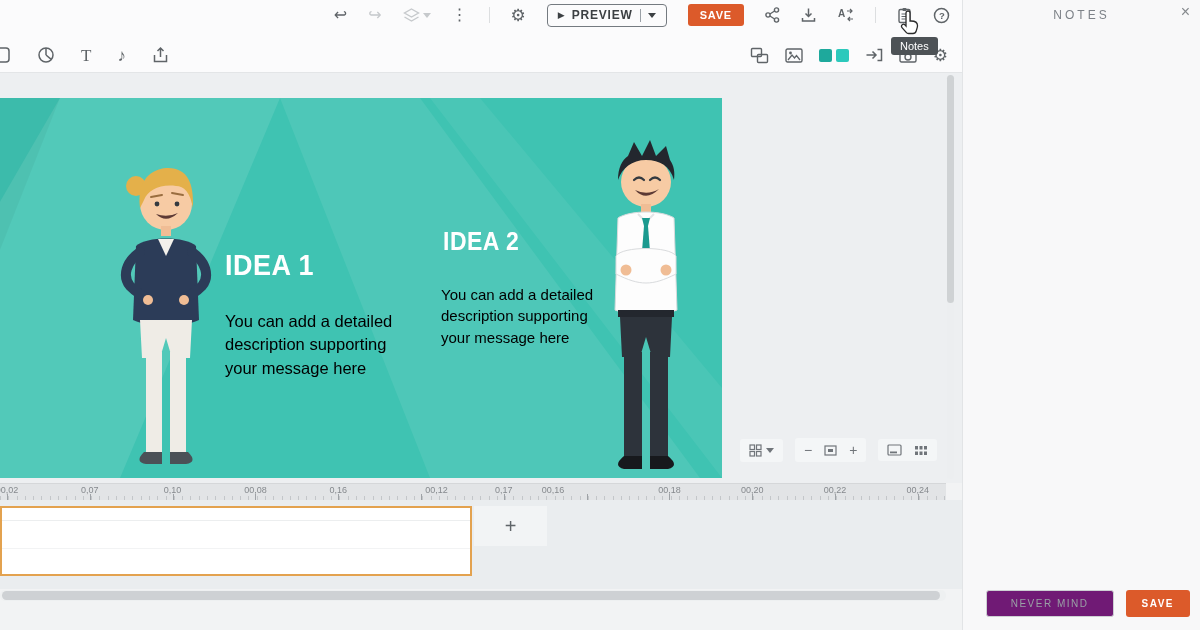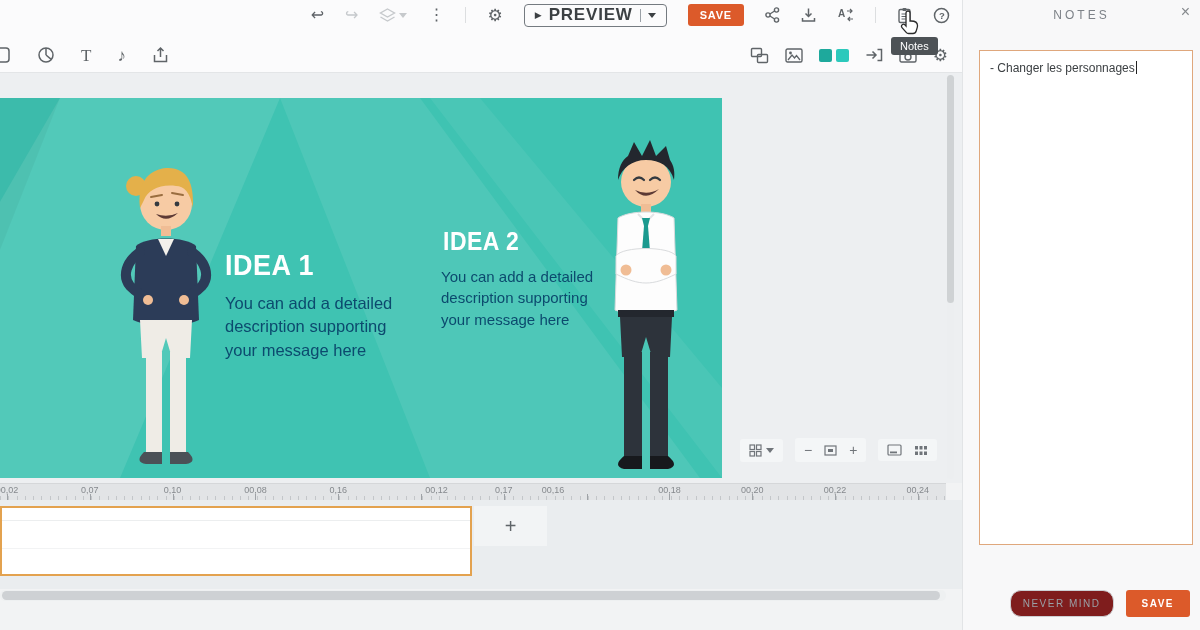--- a/index.html
+++ b/index.html
@@ -18,21 +18,21 @@
           display:flex; align-items:center; gap:3px; padding:0; font-family:inherit; }
   .ibtn.disabled { color:#c6c9cc; }
   .ibtn svg { display:block; }
   .vsep { width:1px; height:16px; background:#dcdee0; }
   .caret-down { width:0; height:0; border-left:4px solid transparent; border-right:4px solid transparent;
                 border-top:5px solid currentColor; display:inline-block; }
   .preview-btn { display:flex; align-items:center; gap:7px; height:23px; padding:0 10px;
                  background:#fbfbfc; border:1.5px solid #747a80; border-radius:4px; cursor:pointer;
                  color:#3c4043; font-family:inherit; }
   .preview-btn .play { font-size:9px; }
-  .preview-btn .lbl { font-size:17px; font-weight:bold; letter-spacing:.8px; }
+  .preview-btn .lbl { font-size:12px; font-weight:bold; letter-spacing:.8px; }
   .preview-btn .pb-sep { width:1px; height:13px; background:#9aa0a6; }
   .save-btn-top { background:#dc5a2a; border:none; border-radius:3px; color:#fff; font-size:11px;
                   font-weight:bold; letter-spacing:.8px; padding:5px 12px; cursor:pointer; font-family:inherit; }
 
   
   .toolbar2 { position:absolute; left:0; top:38px; width:962px; height:34px; }
   .tb2-left { position:absolute; left:0; top:0; height:34px; display:flex; align-items:center; gap:26px; }
   .tb2-left .ibtn:first-child { margin-left:-9px; }
   .tb2-right { position:absolute; right:14px; top:0; height:34px; display:flex; align-items:center; gap:16px; }
   .swatch-pair { display:flex; gap:4px; align-items:center; }
@@ -46,21 +46,21 @@
   .canvas-area { position:absolute; left:0; top:73px; width:962px; height:410px; background:#edeff1;padding-left:30px; }
   .scene { position:absolute; left:0; top:25px; width:722px; height:380px; background:#3fc3b2; overflow:hidden; cursor:pointer; }
   .scene svg.rays { position:absolute; left:0; top:0; }
   .char { position:absolute; cursor:pointer; }
   .char-woman { left:100px; top:64px; width:132px; height:308px; }
   .char-man { left:582px; top:40px; width:128px; height:336px; }
   .scene-title { position:absolute; color:#fff; font-weight:bold; letter-spacing:.5px;
                  transform:scaleY(1.12); transform-origin:top left; white-space:nowrap; cursor:pointer; }
   .idea1-title { left:225px; top:150px; font-size:27px; }
   .idea2-title { left:443px; top:128px; font-size:23px; }
-  .scene-desc { position:absolute; color:#0c4a6e; cursor:pointer; }
+  .scene-desc { position:absolute; color:#000000; cursor:pointer;margin-top:18px; }
   .idea1-desc { left:225px; top:194px; width:176px; font-size:16.5px; line-height:1.42; }
   .idea2-desc { left:441px; top:168px; width:160px; font-size:15px; line-height:1.42; }
 
   
   .zoom-controls { position:absolute; left:740px; top:365px; display:flex; gap:12px; align-items:center; }
   .zc-group { display:flex; align-items:center; gap:4px; background:#f4f6f7; border-radius:3px; padding:2px 5px; }
   .zc-btn { background:none; border:none; color:#70757a; font-size:14px; line-height:1; cursor:pointer;
             display:flex; align-items:center; gap:4px; padding:3px 4px; font-family:inherit; }
   .zc-btn svg { display:block; }
 
@@ -91,22 +91,22 @@
   .notes-panel { position:absolute; left:962px; top:0; width:238px; height:630px; background:#f8f8f9;
                  border-left:1px solid #e2e4e6; }
   .panel-title { position:absolute; left:0; top:8px; width:100%; text-align:center; font-size:12px;
                  letter-spacing:3px; color:#7d8288; }
   .panel-close { position:absolute; right:10px; top:4px; background:none; border:none; font-size:16px;
                  color:#85898d; cursor:pointer; font-family:inherit; line-height:1; }
   .note-textarea { position:absolute; left:16px; top:50px; width:214px; height:495px; background:#fff;
                    border:1px solid #dfa77c; padding:10px 10px; font-size:12px; color:#3c4043; cursor:text; }
   .caret-bar { display:inline-block; width:1px; height:13px; background:#222; margin-left:1px; vertical-align:-2px; }
   .panel-actions { position:absolute; right:10px; bottom:13px; display:flex; gap:12px; }
-  .nevermind-btn { background:#7f1d1d; border:1px solid #cdd0d3; border-radius:11px; color:#9aa0a6;
-                   font-size:10px; letter-spacing:1.5px; padding:7px 12px; cursor:pointer; font-family:inherit; }
+  .nevermind-btn { background:#701a75; border:1px solid #cdd0d3; border-radius:3px; color:#9aa0a6;
+                   font-size:10px; letter-spacing:1.5px; padding:7px 24px; cursor:pointer; font-family:inherit; }
   .save-btn-panel { background:#dc5a2a; border:none; border-radius:3px; color:#fff; font-size:10px;
                     font-weight:bold; letter-spacing:1.5px; padding:7px 16px; cursor:pointer; font-family:inherit; }
 
   
   .tooltip { position:absolute; left:891px; top:37px; background:#4d5256; color:#fff; font-size:11px;
              padding:3px 9px; border-radius:3px; z-index:50; }
   .cursor-svg { position:absolute; left:898px; top:10px; z-index:60; pointer-events:none; }
 </style>
 </head>
 <body>
@@ -395,23 +395,20 @@
     <div class="h-scrollbar">
       <div class="thumb"></div>
     </div>
   </div>
 
   <div class="notes-panel">
     <div class="panel-title">NOTES</div>
     <button class="panel-close">
       <span>×</span>
     </button>
-    <div class="note-textarea">
-      <span>- Changer les personnages</span><span class="caret-bar"></span>
-    </div>
     <div class="panel-actions">
       <button class="nevermind-btn">NEVER MIND</button>
       <button class="save-btn-panel">SAVE</button>
     </div>
   </div>
 
   <div class="tooltip">Notes</div>
   <svg class="cursor-svg" width="22" height="26" viewBox="0 0 22 26">
     <path d="M8 3 C8 1.6 9 1 10 1 C11 1 12 1.6 12 3 L12 11 L13 11 C16.5 11 19.5 12.5 19.5 15.5 C19.5 16.2 19.4 16.9 19.2 17.6 L18.2 21 C17.8 22.4 16.5 23.5 15 23.5 L10.5 23.5 C9.6 23.5 8.8 23.1 8.2 22.4 L4 17.6 C3.2 16.7 3.3 15.4 4.2 14.7 C5 14 6.2 14.1 6.9 14.9 L8 16.1 Z" fill="#ffffff" stroke="#2b2b2b" stroke-width="1.3"></path>
   </svg>

